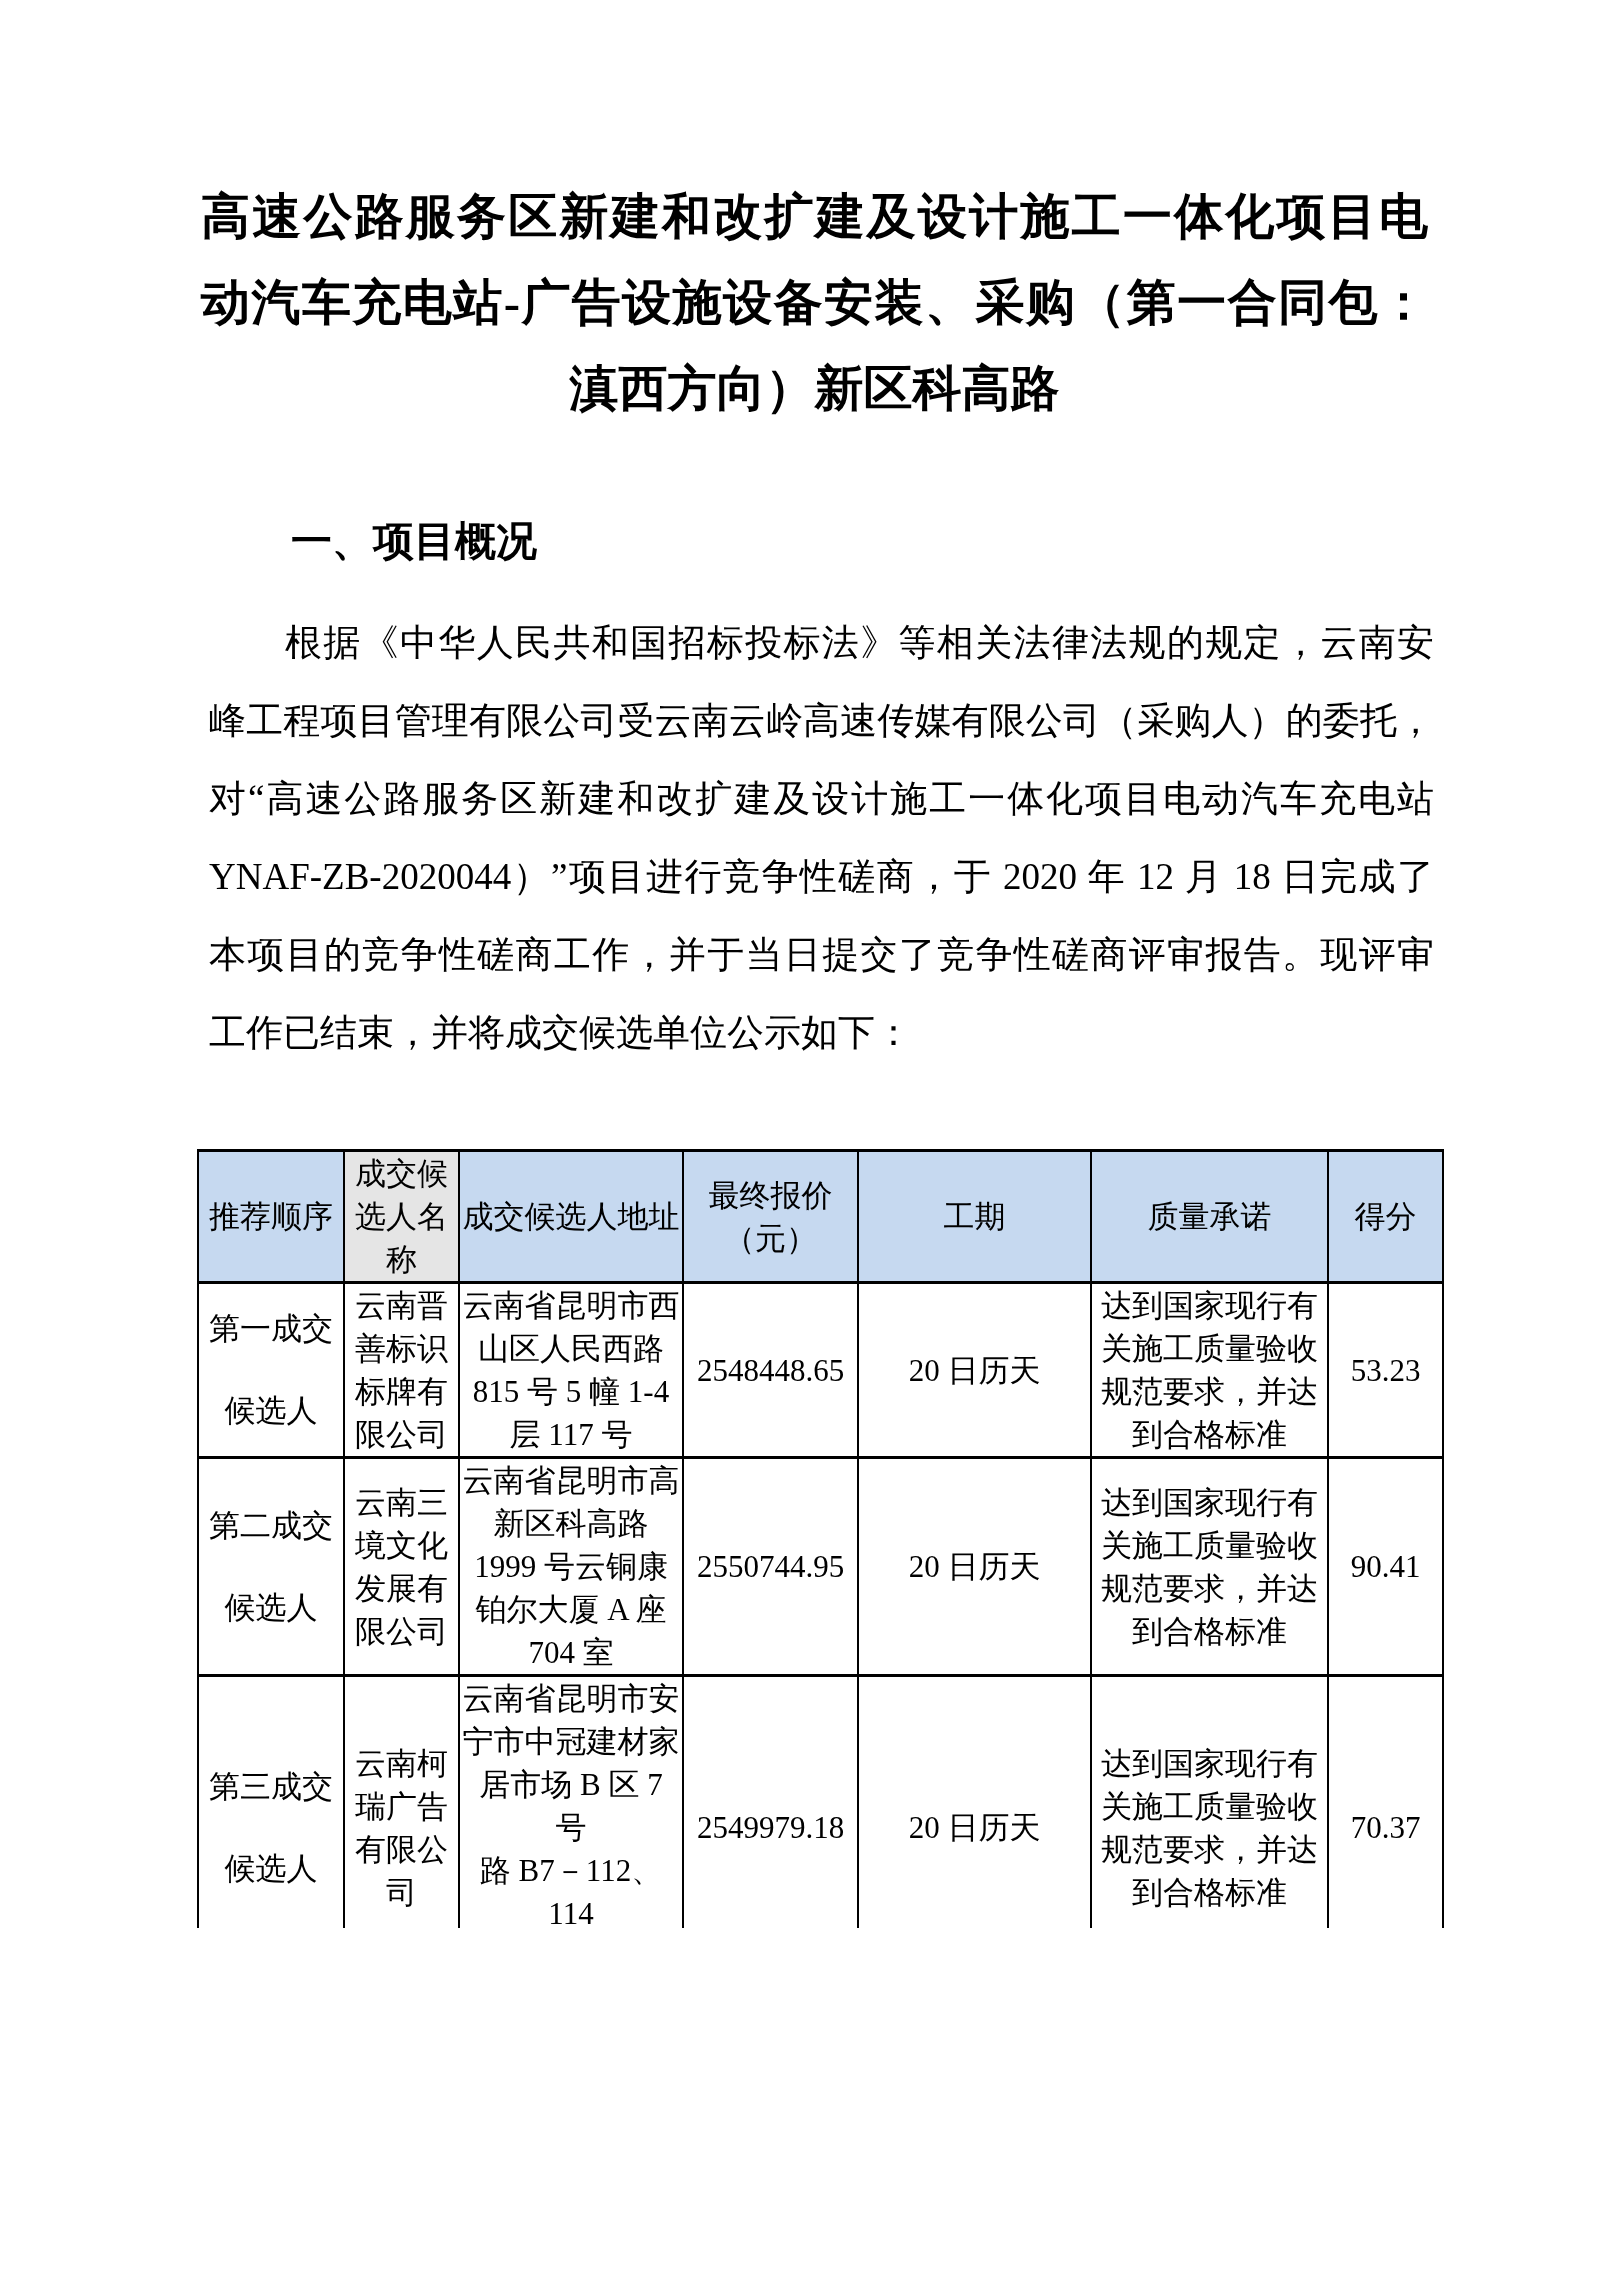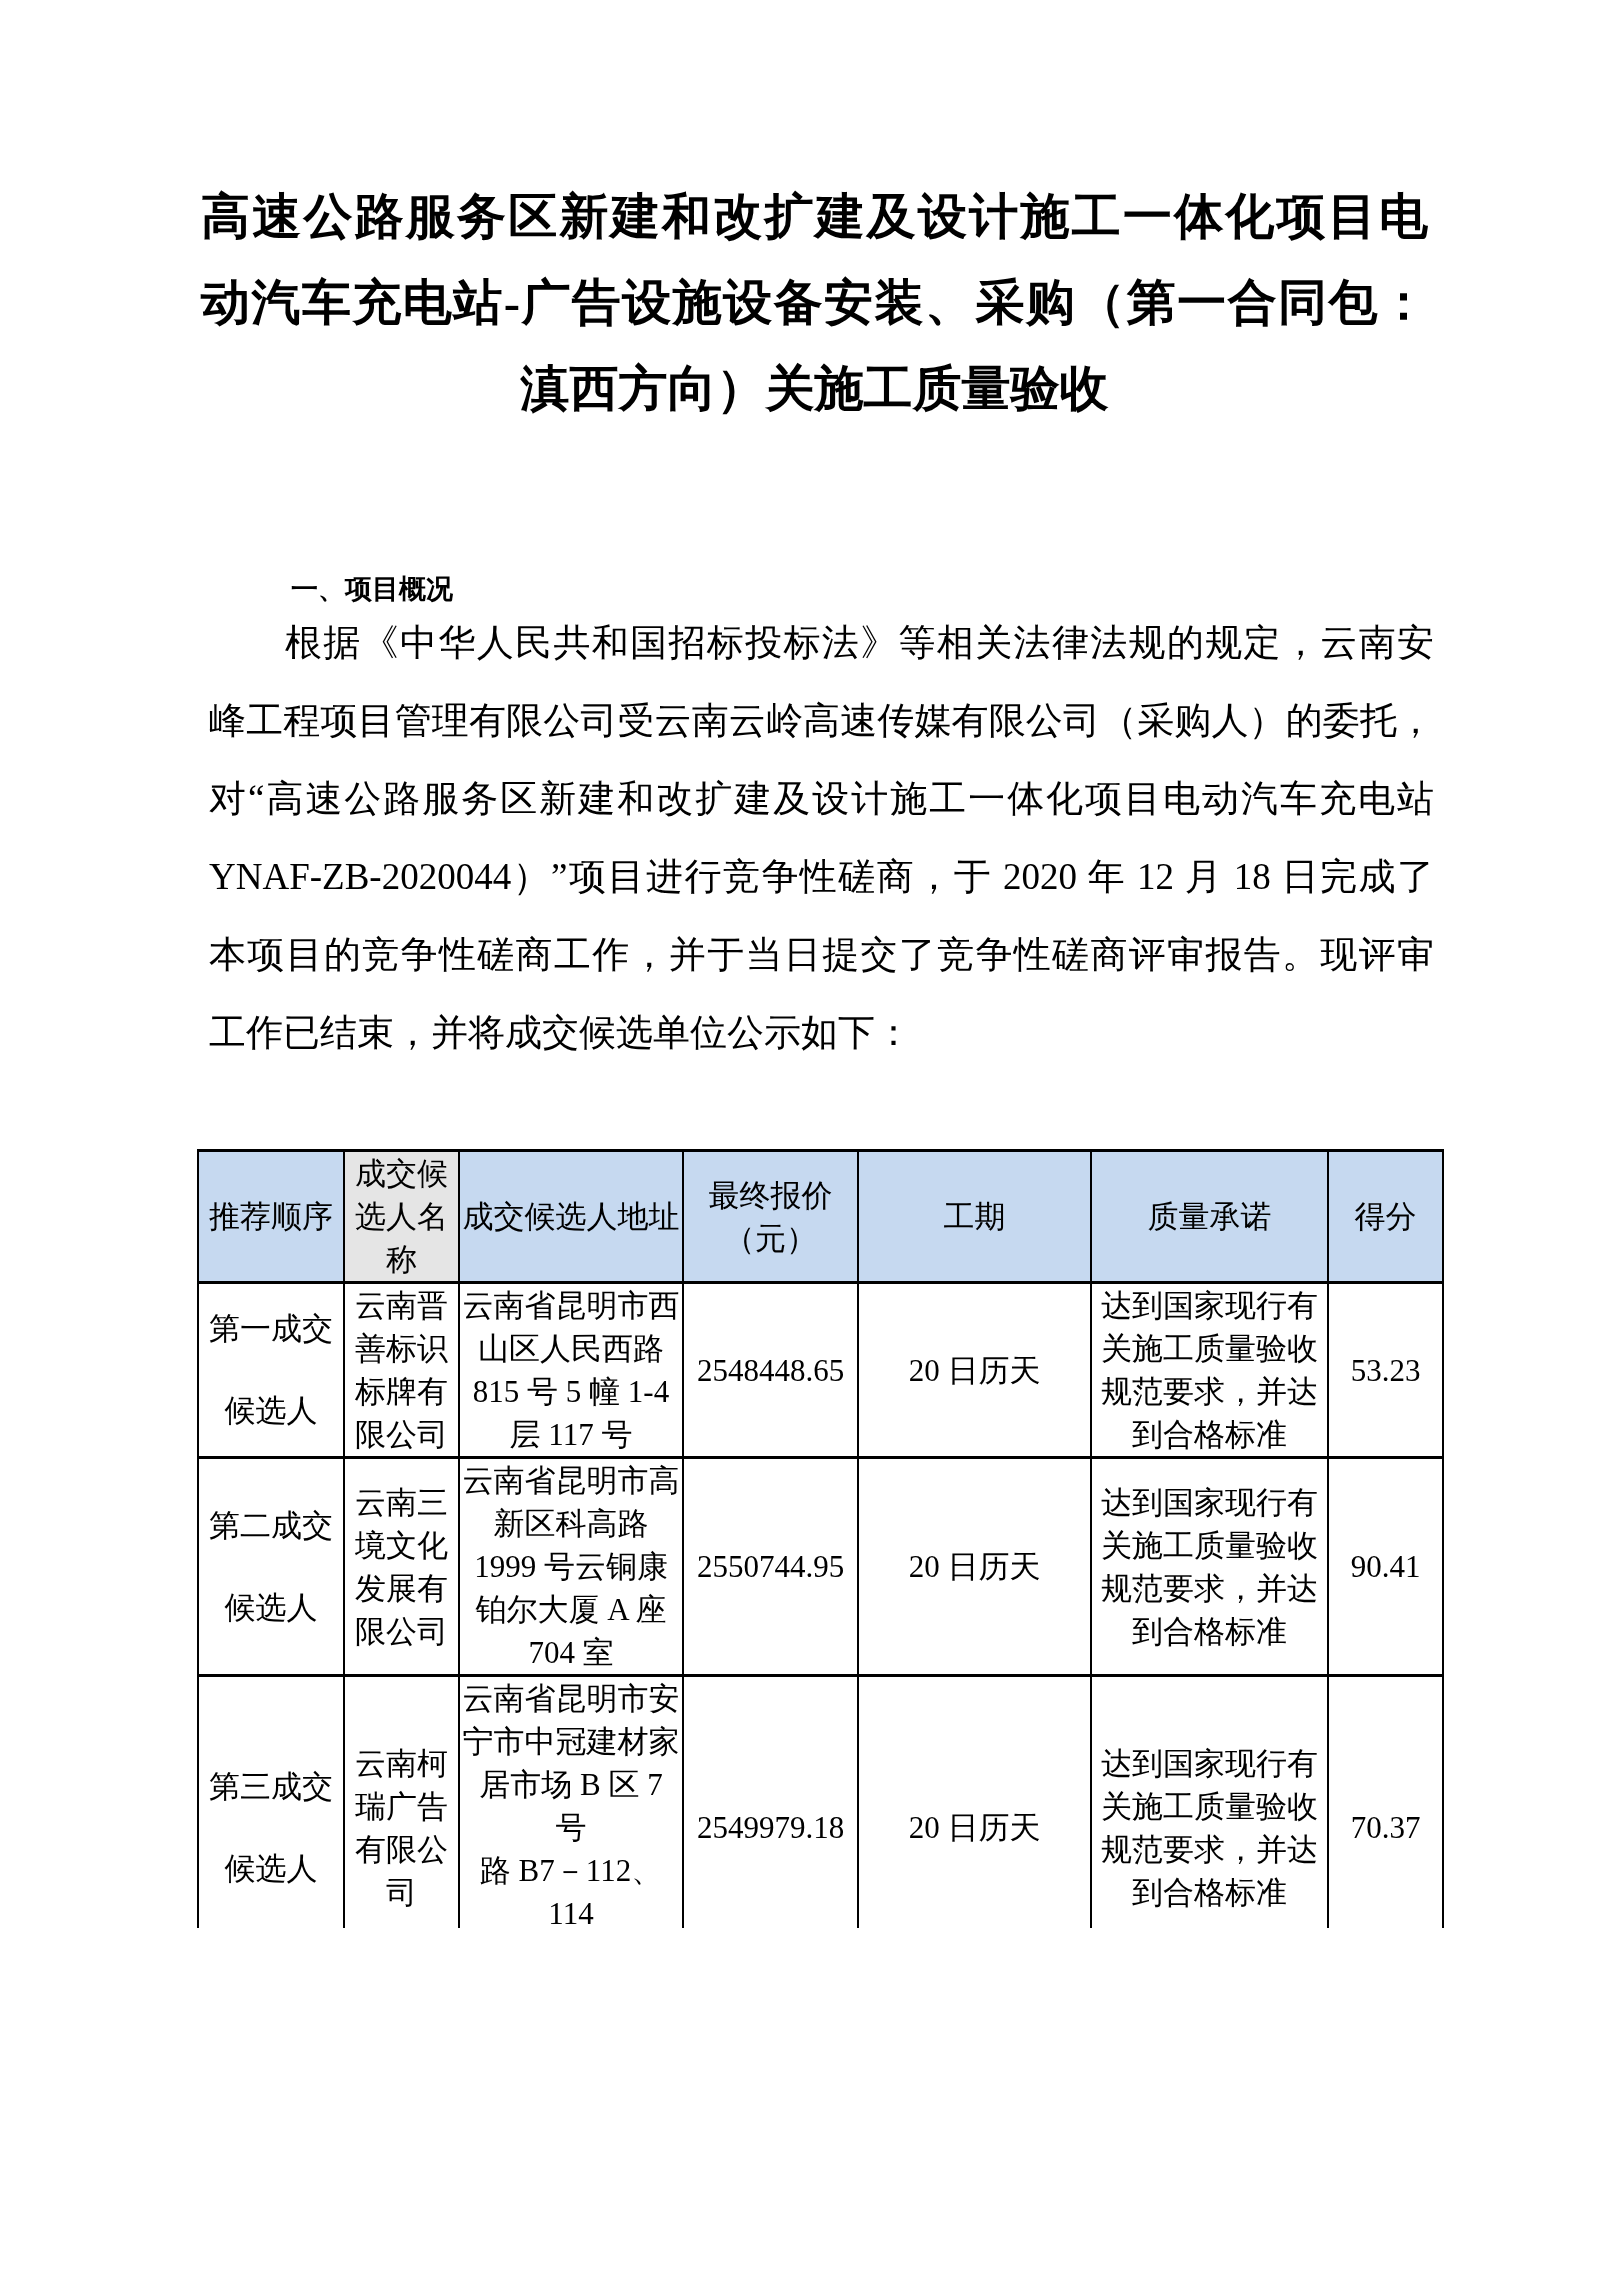--- a/index.html
+++ b/index.html
@@ -6,21 +6,21 @@
   #page{
     position:relative;width:1621px;height:1928px;background:#ffffff;
     font-family:"Liberation Serif","DejaVu Serif",serif;color:#000000;overflow:hidden;
   }
   
   .title{position:absolute;left:201px;top:174px;width:1227px;font-size:49px;font-weight:bold;}
   .tline{height:86px;line-height:86px;}
   .jline{text-align:justify;text-align-last:justify;}
   .cline{text-align:center;}
   
-  .h1{position:absolute;left:209px;top:566px;width:1225px;font-size:27px;font-weight:bold;line-height:47px;text-indent:82px;}
+  .h1{position:absolute;left:209px;top:518px;width:1225px;font-size:41px;font-weight:bold;line-height:47px;text-indent:82px;}
   
   .bodyblock{position:absolute;left:209px;top:604px;width:1225px;font-size:37px;}
   .bline{height:78px;line-height:78px;text-align:justify;text-align-last:justify;}
   .bline.indent{text-indent:76px;}
   .bline.lastline{text-align-last:left;}
   
   table.result{
     position:absolute;left:197px;top:1149px;width:1246px;
     border-collapse:collapse;table-layout:fixed;font-size:31px;border:2.9px solid #000;
   }
@@ -41,21 +41,21 @@
   .members{position:absolute;left:209px;top:2020px;width:1225px;font-size:39px;line-height:47px;text-indent:113px;}
 </style>
 </head>
 <body>
 
 <div id="page">
 
   <div class="title">
     <div class="tline jline">高速公路服务区新建和改扩建及设计施工一体化项目电</div>
     <div class="tline jline">动汽车充电站-广告设施设备安装、采购（第一合同包：</div>
-    <div class="tline cline">滇西方向）关施工质量验收</div>
+    <div class="tline cline">滇西方向）新区科高路</div>
   </div>
 
   <div class="h1">一、项目概况</div>
 
   <div class="bodyblock">
     <div class="bline indent">根据《中华人民共和国招标投标法》等相关法律法规的规定，云南安</div>
     <div class="bline">峰工程项目管理有限公司受云南云岭高速传媒有限公司（采购人）的委托，</div>
     <div class="bline">对“高速公路服务区新建和改扩建及设计施工一体化项目电动汽车充电站</div>
     <div class="bline">YNAF-ZB-2020044）”项目进行竞争性磋商，于 2020 年 12 月 18 日完成了</div>
     <div class="bline">本项目的竞争性磋商工作，并于当日提交了竞争性磋商评审报告。现评审</div>

